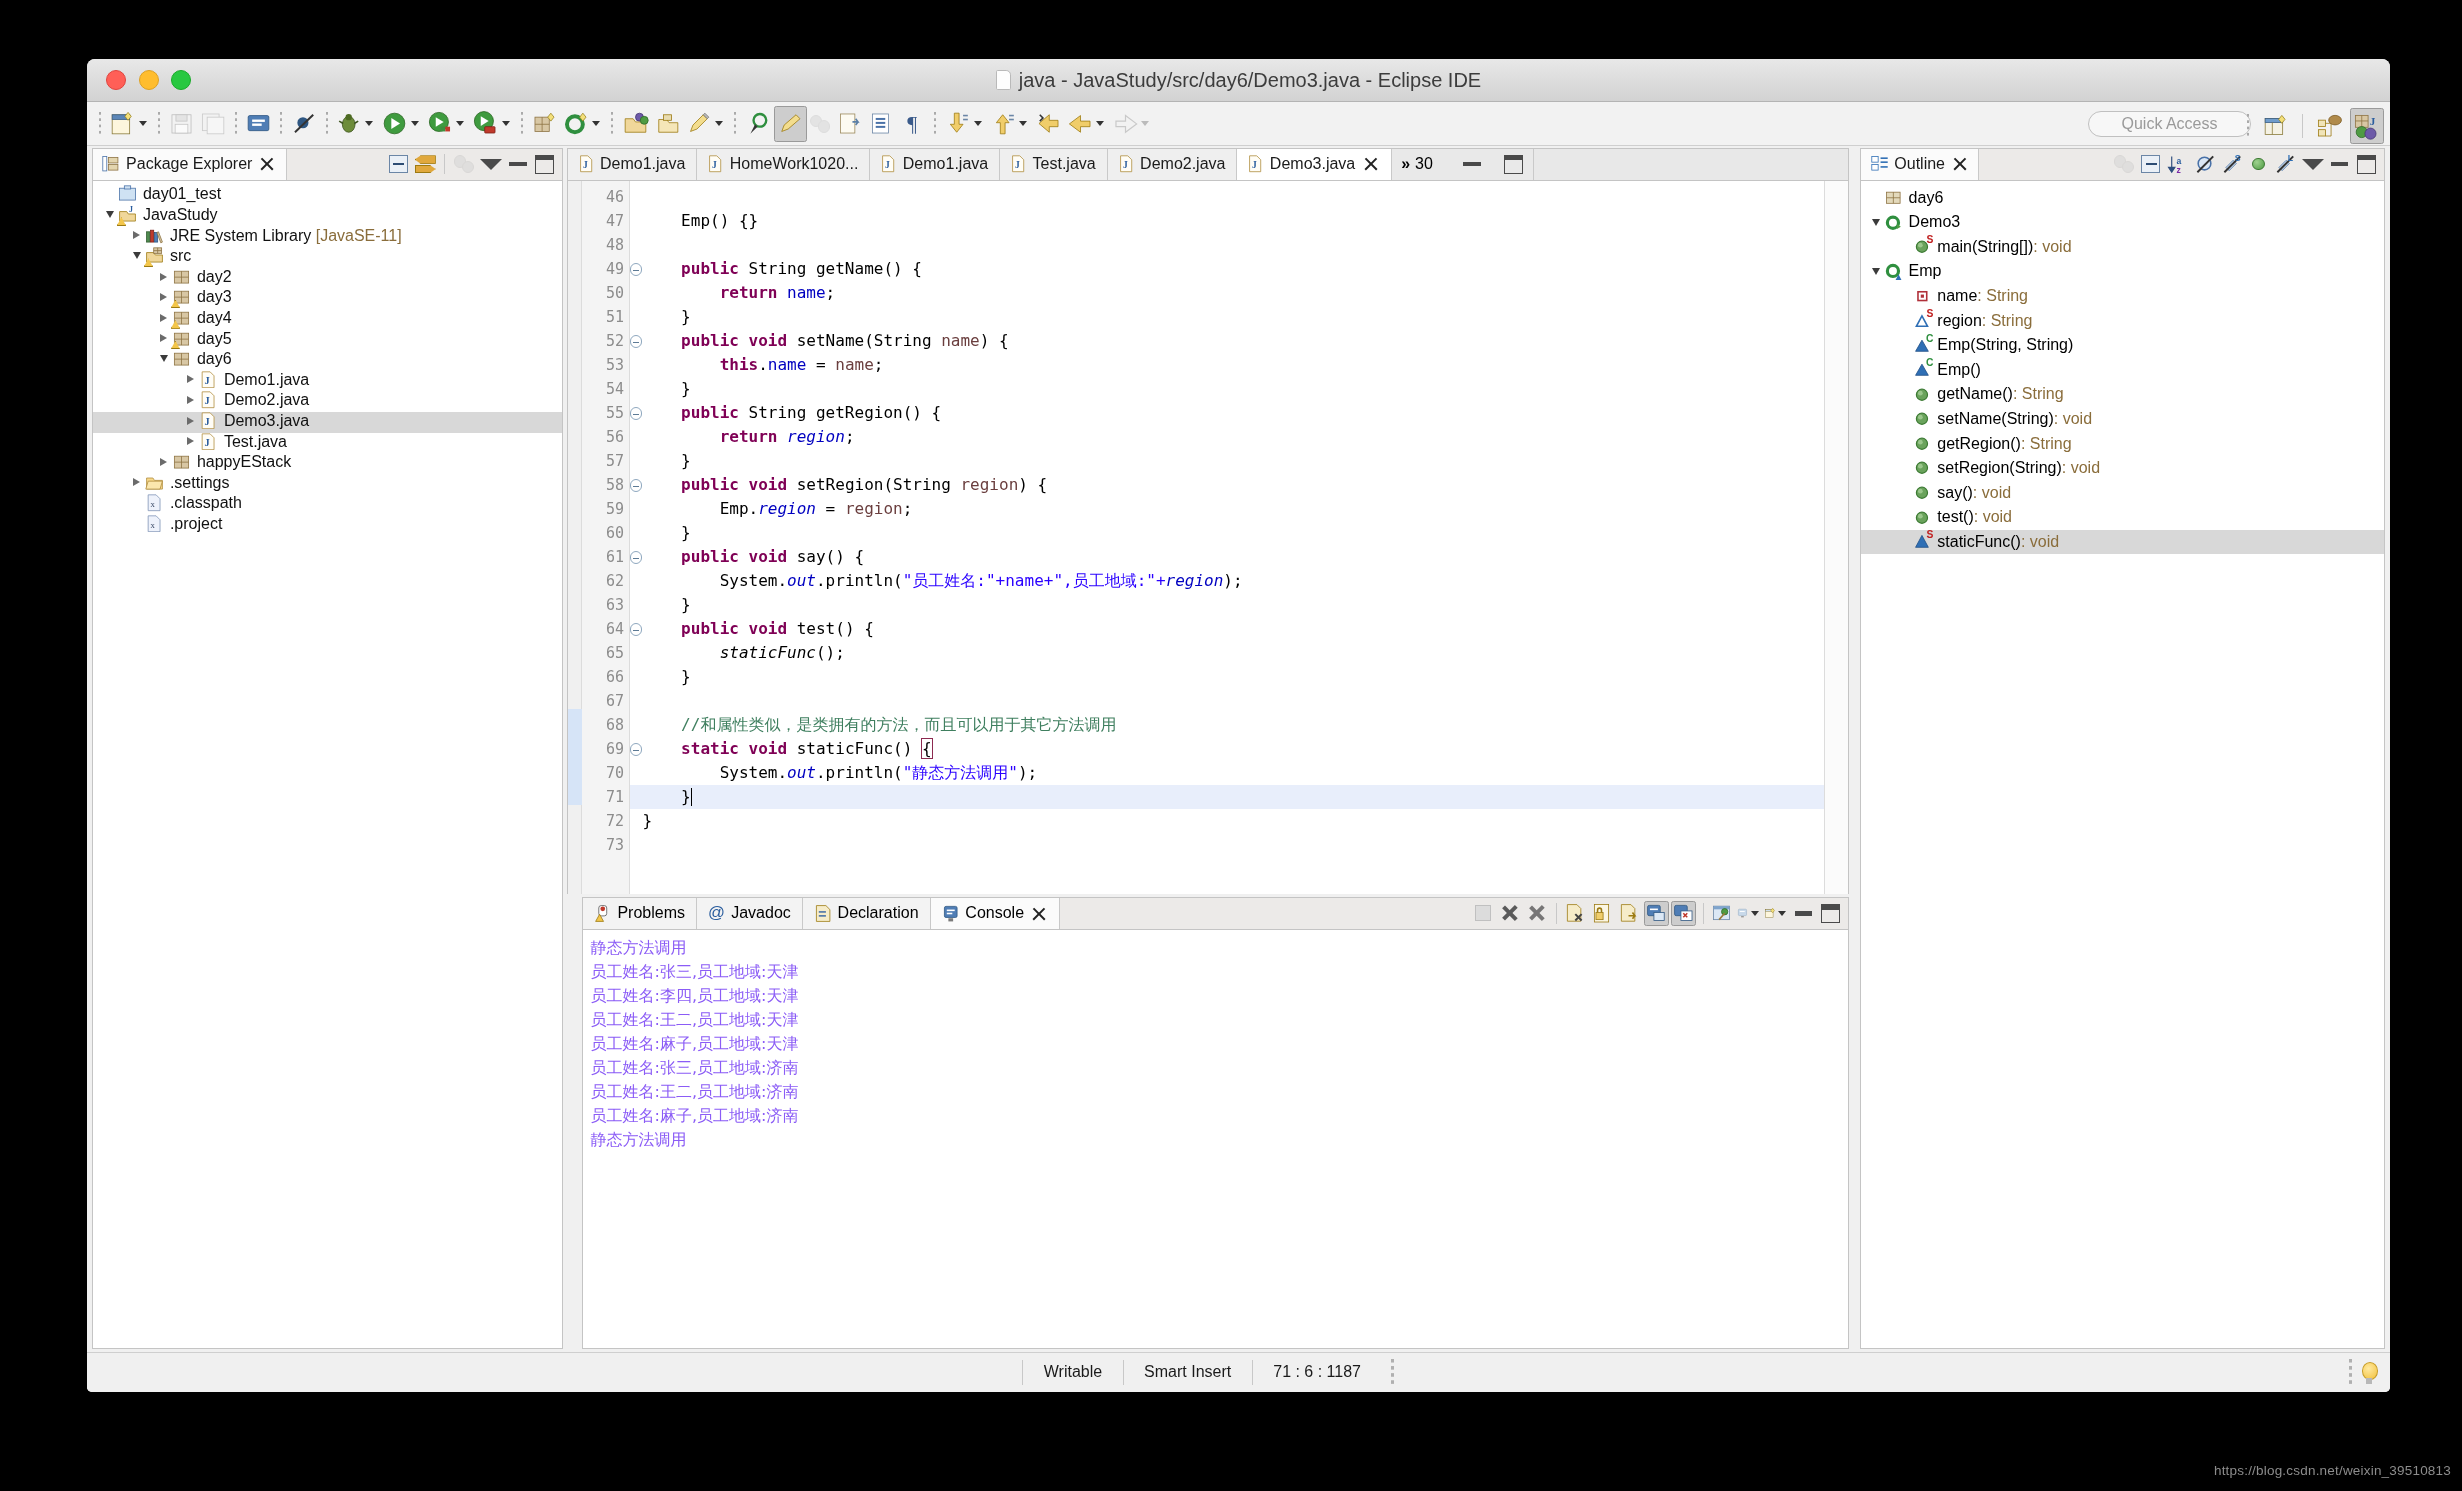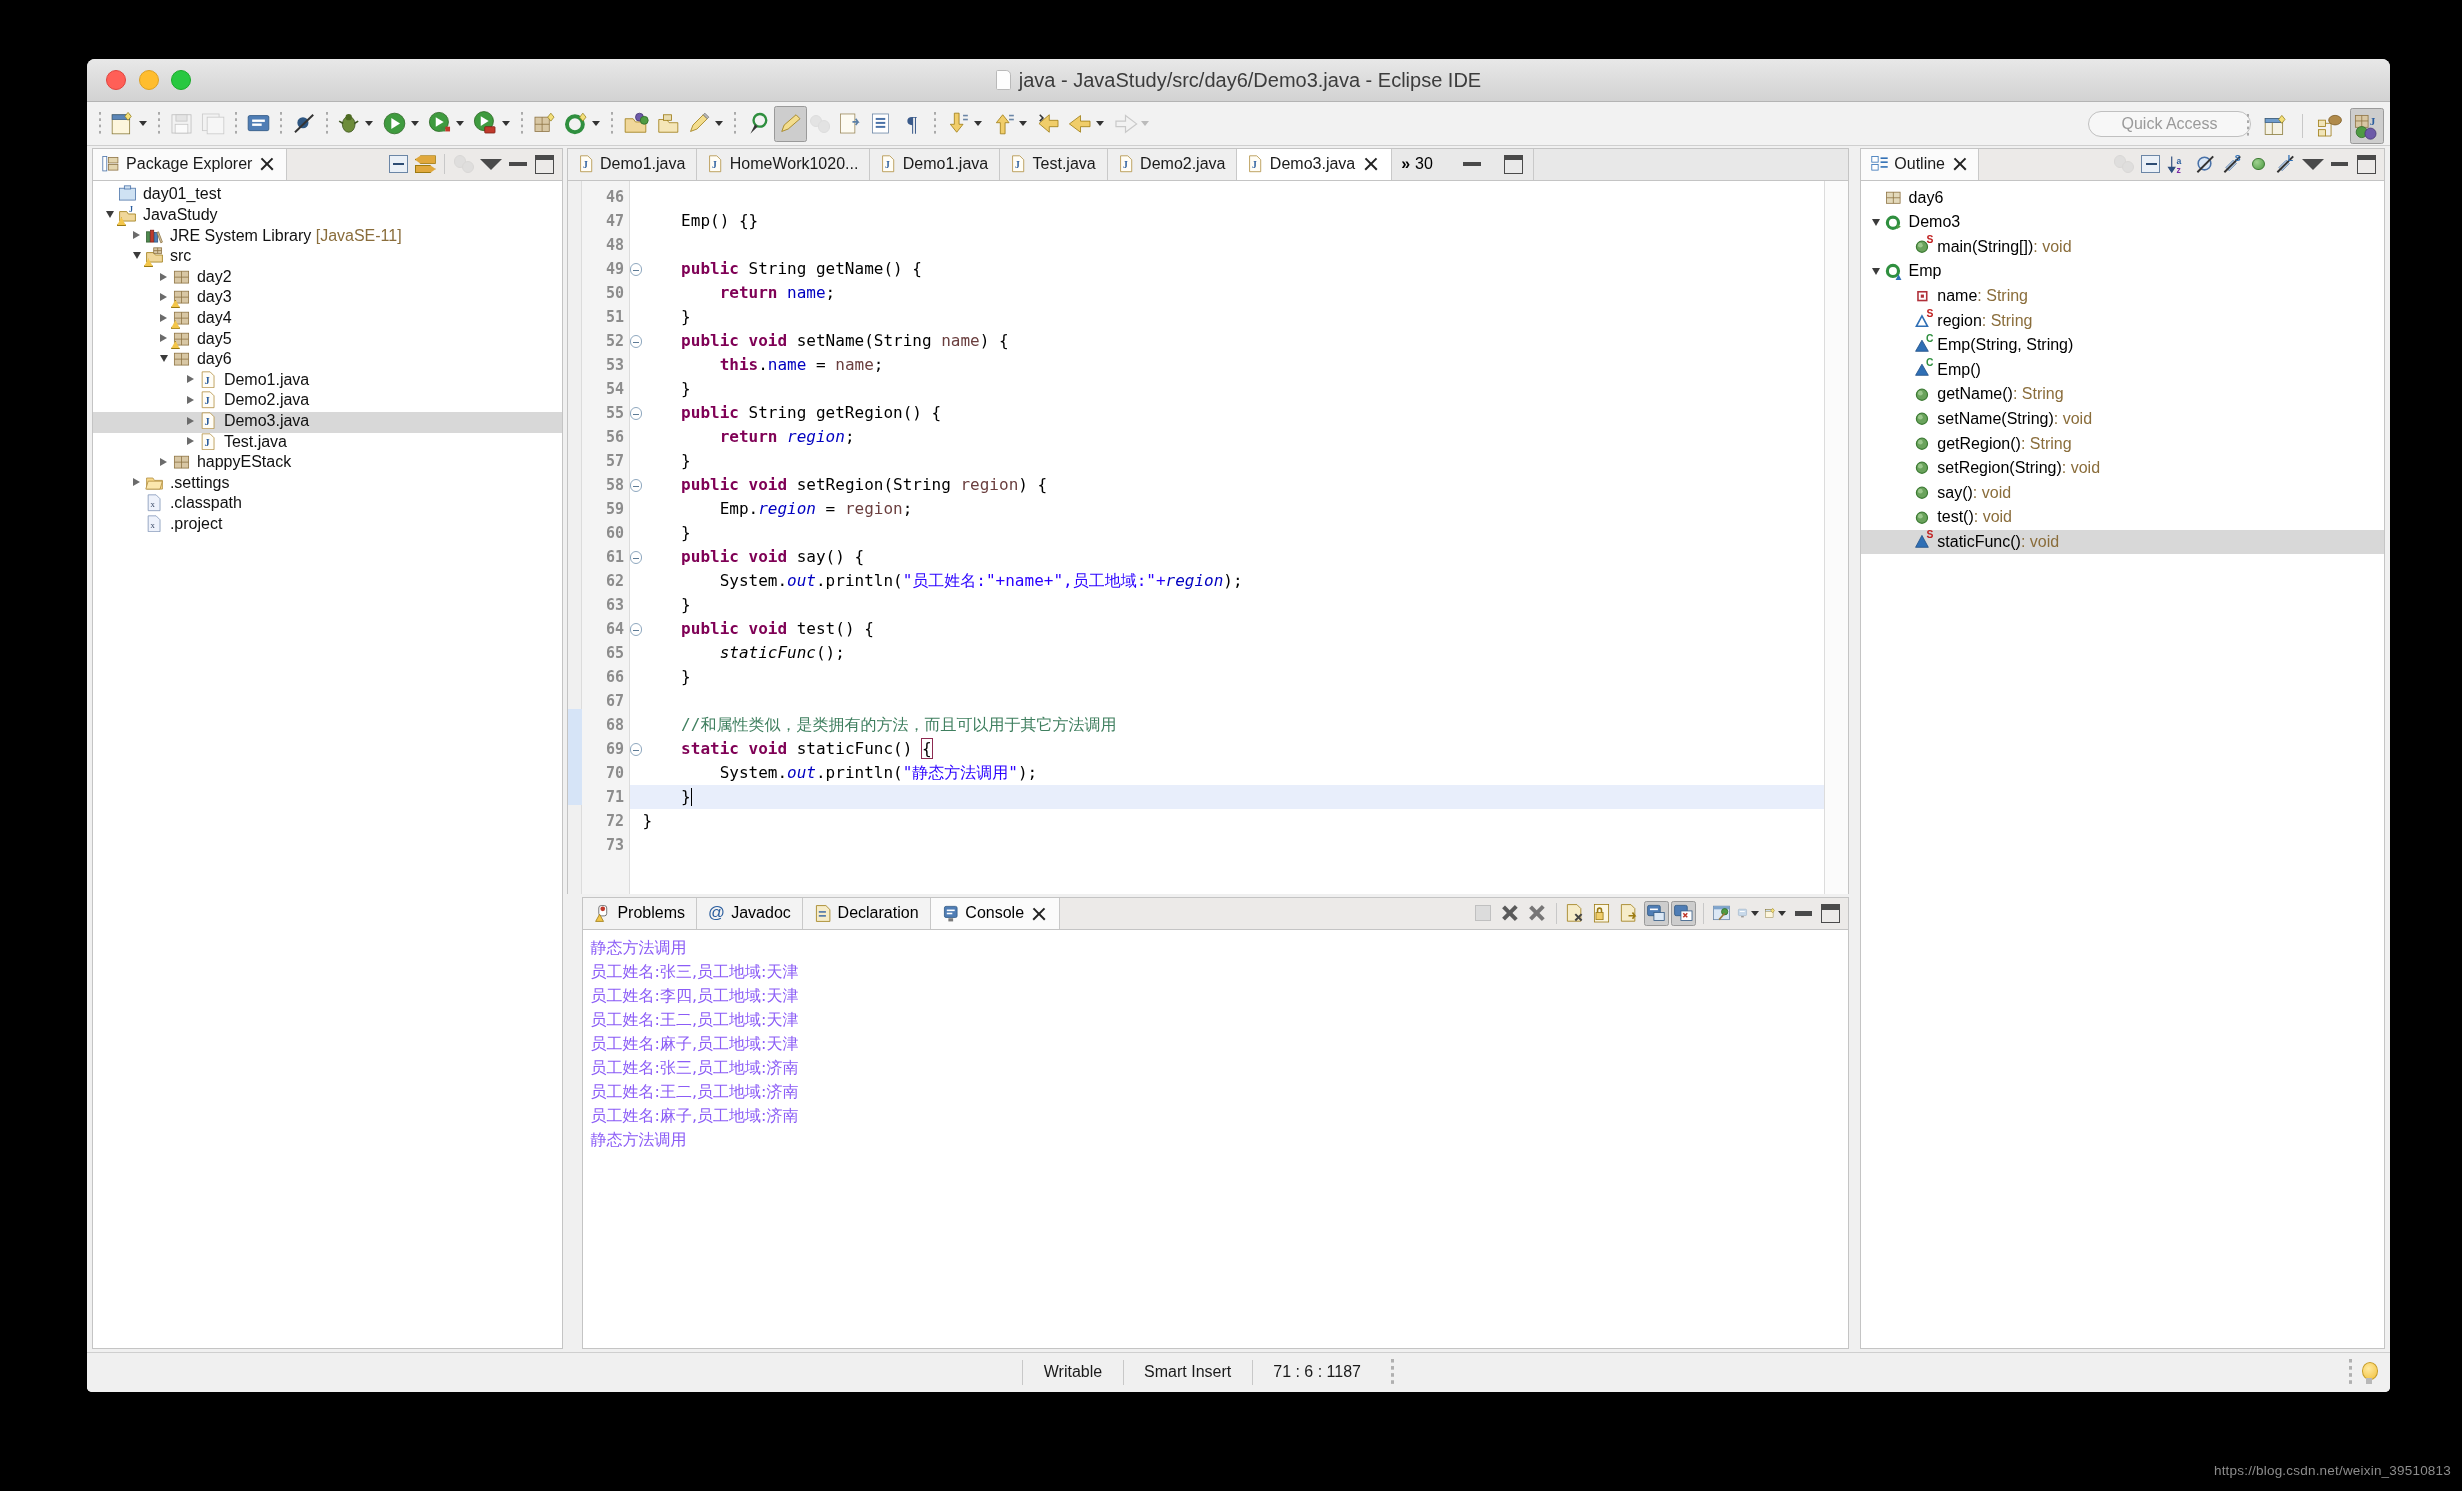--- a/index.html
+++ b/index.html
@@ -154,21 +154,21 @@
   .chev2 { font-weight:bold; font-size:16px; line-height:8px; }
 
   .editor-body { flex:1; display:flex; min-height:0; background:#fff; position:relative; overflow:hidden;}
   .gutter-marker { width: 14.3px; background: #f0f0f0; border-right:0.8px solid #dcdcdc; flex:none;}
   .gutter-num {
     width: 48px; flex: none; background: #f4f4f4; border-right: 0.8px solid #dcdcdc;
     text-align: right; color: #8c8c8c;
     font-family:"DejaVu Sans Mono", monospace; font-size: 15px;
     padding-top: 4.8px;
   }
-  .gnum { height: 24px; line-height: 24px; padding-right: 4.8px; position:relative;font-weight:bold;}
+  .gnum { height: 24px; line-height: 24px; padding-right: 4.8px; position:relative;}
   .fold {
     position:absolute; right:-13.5px; top:5.6px; width:12.7px; height:12.7px;
     border:0.8px solid #8fa8bf; border-radius:50%; background:#fff;
   }
   .fold::after{ content:""; position:absolute; left:2.4px; top:5.6px; width:6.3px; height:1.2px; background:#5e7b96;}
   .code-area {
     flex:1; position:relative; overflow:hidden; padding-top:4.8px;
     font-family:"DejaVu Sans Mono", monospace; font-size:16px; color:#000;
   }
   .cline { height:24px; line-height:24px; white-space:pre; padding-left: 12.7px;}

